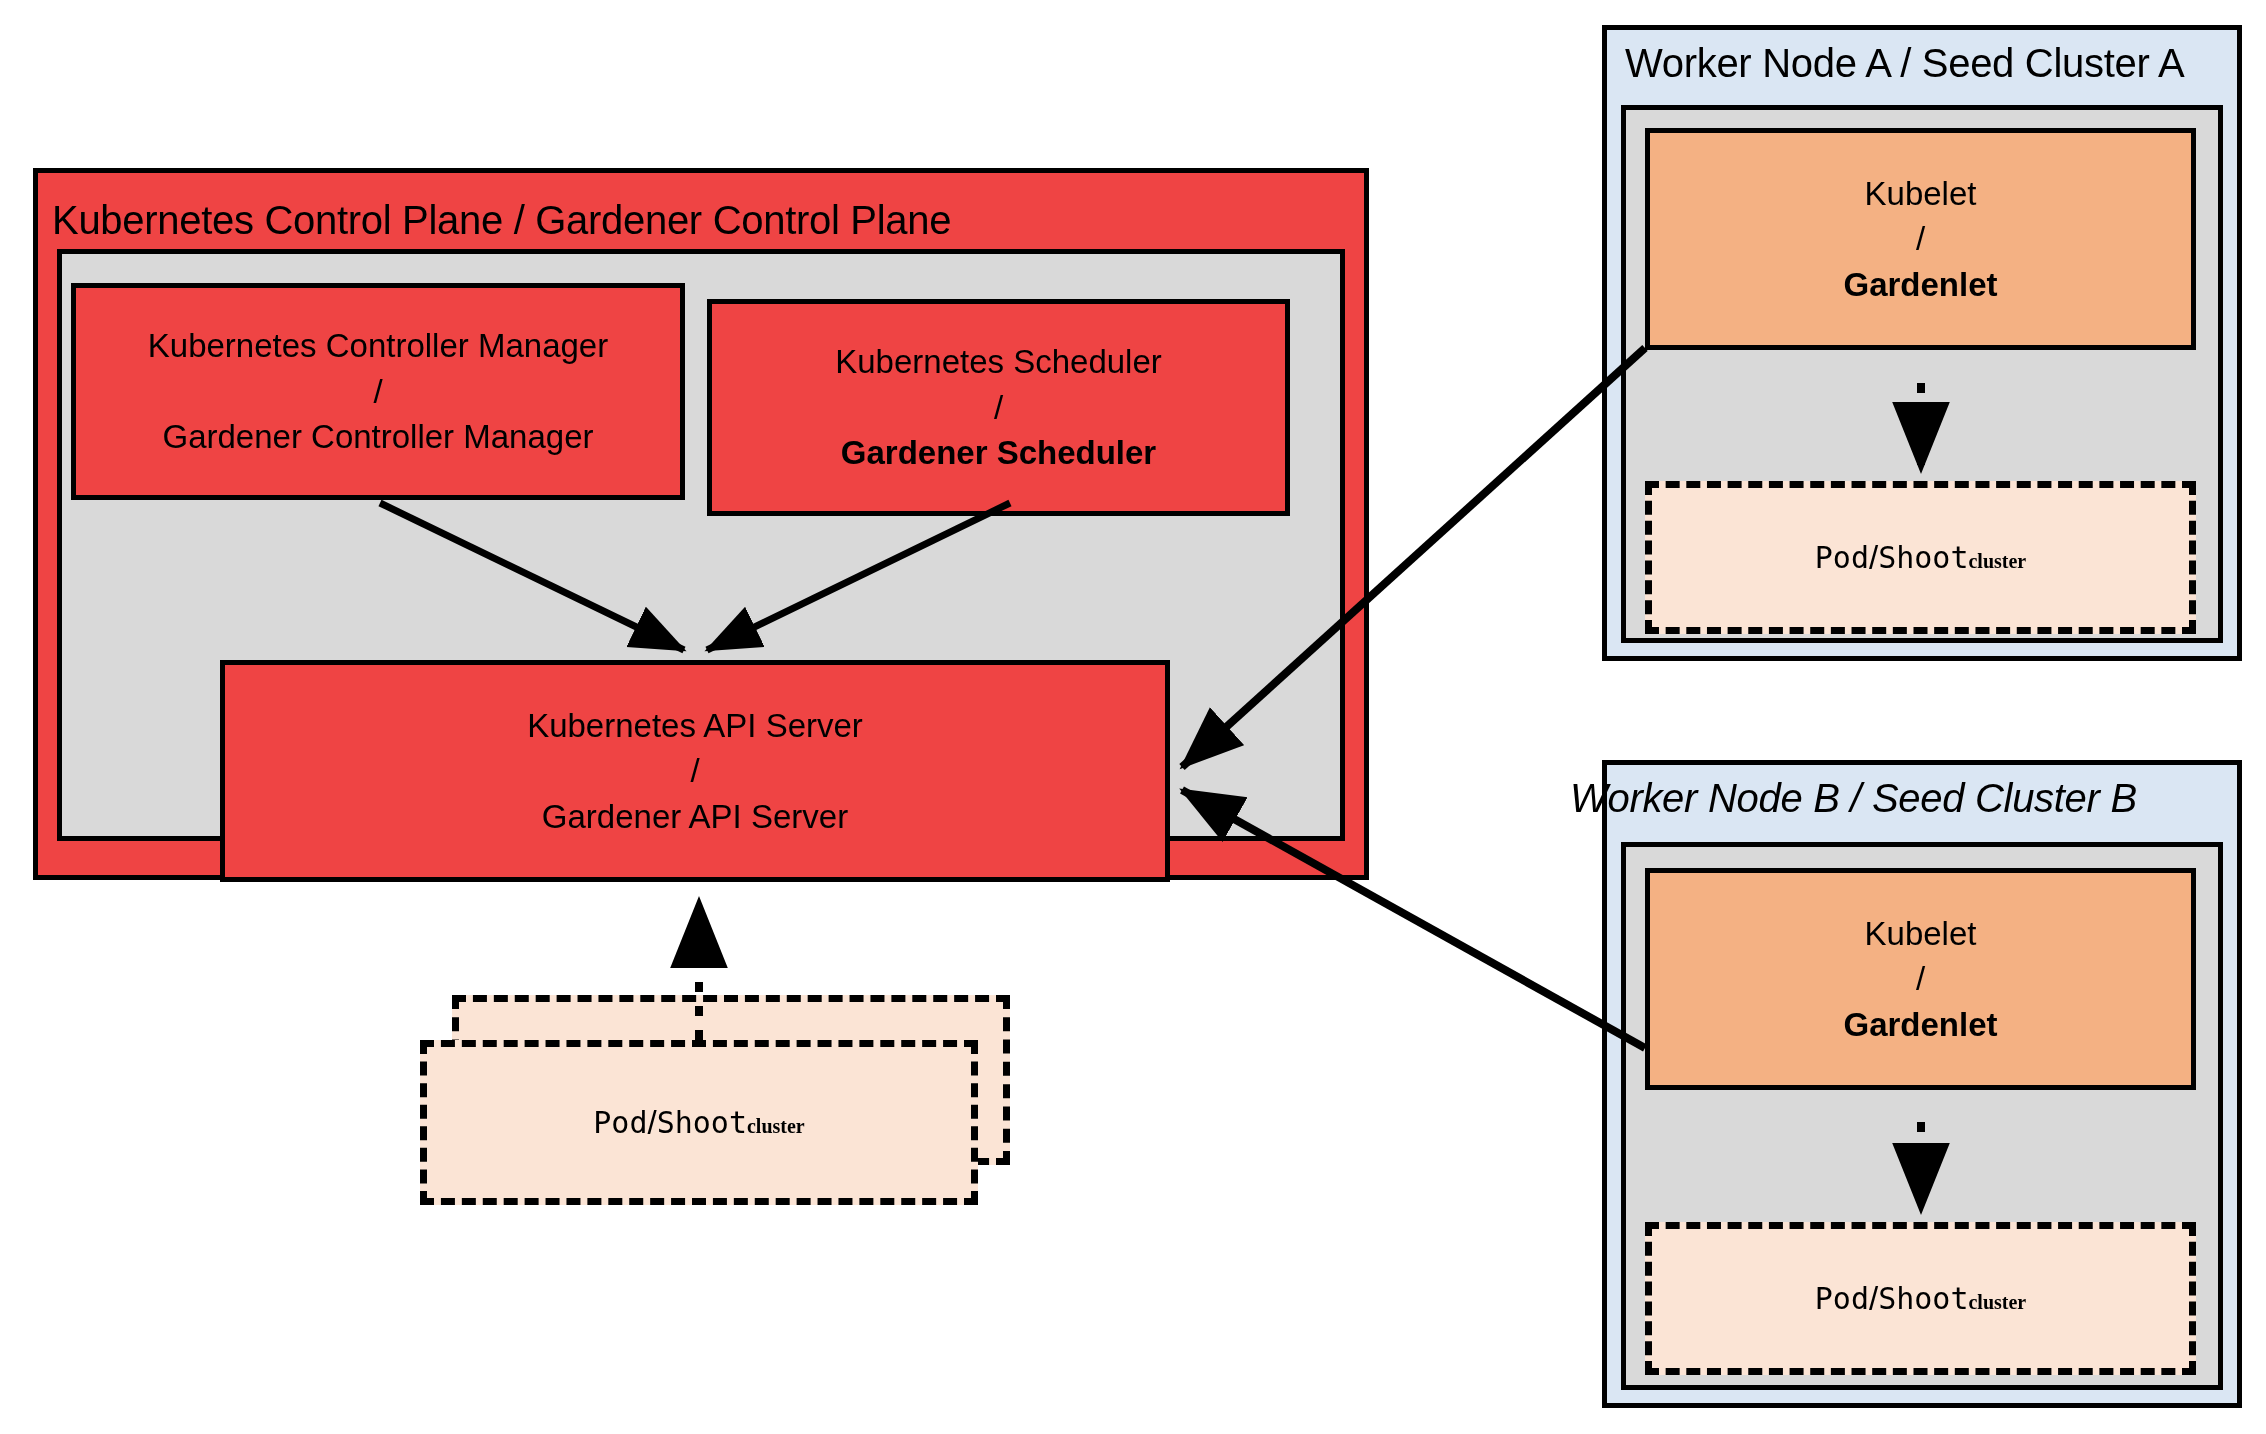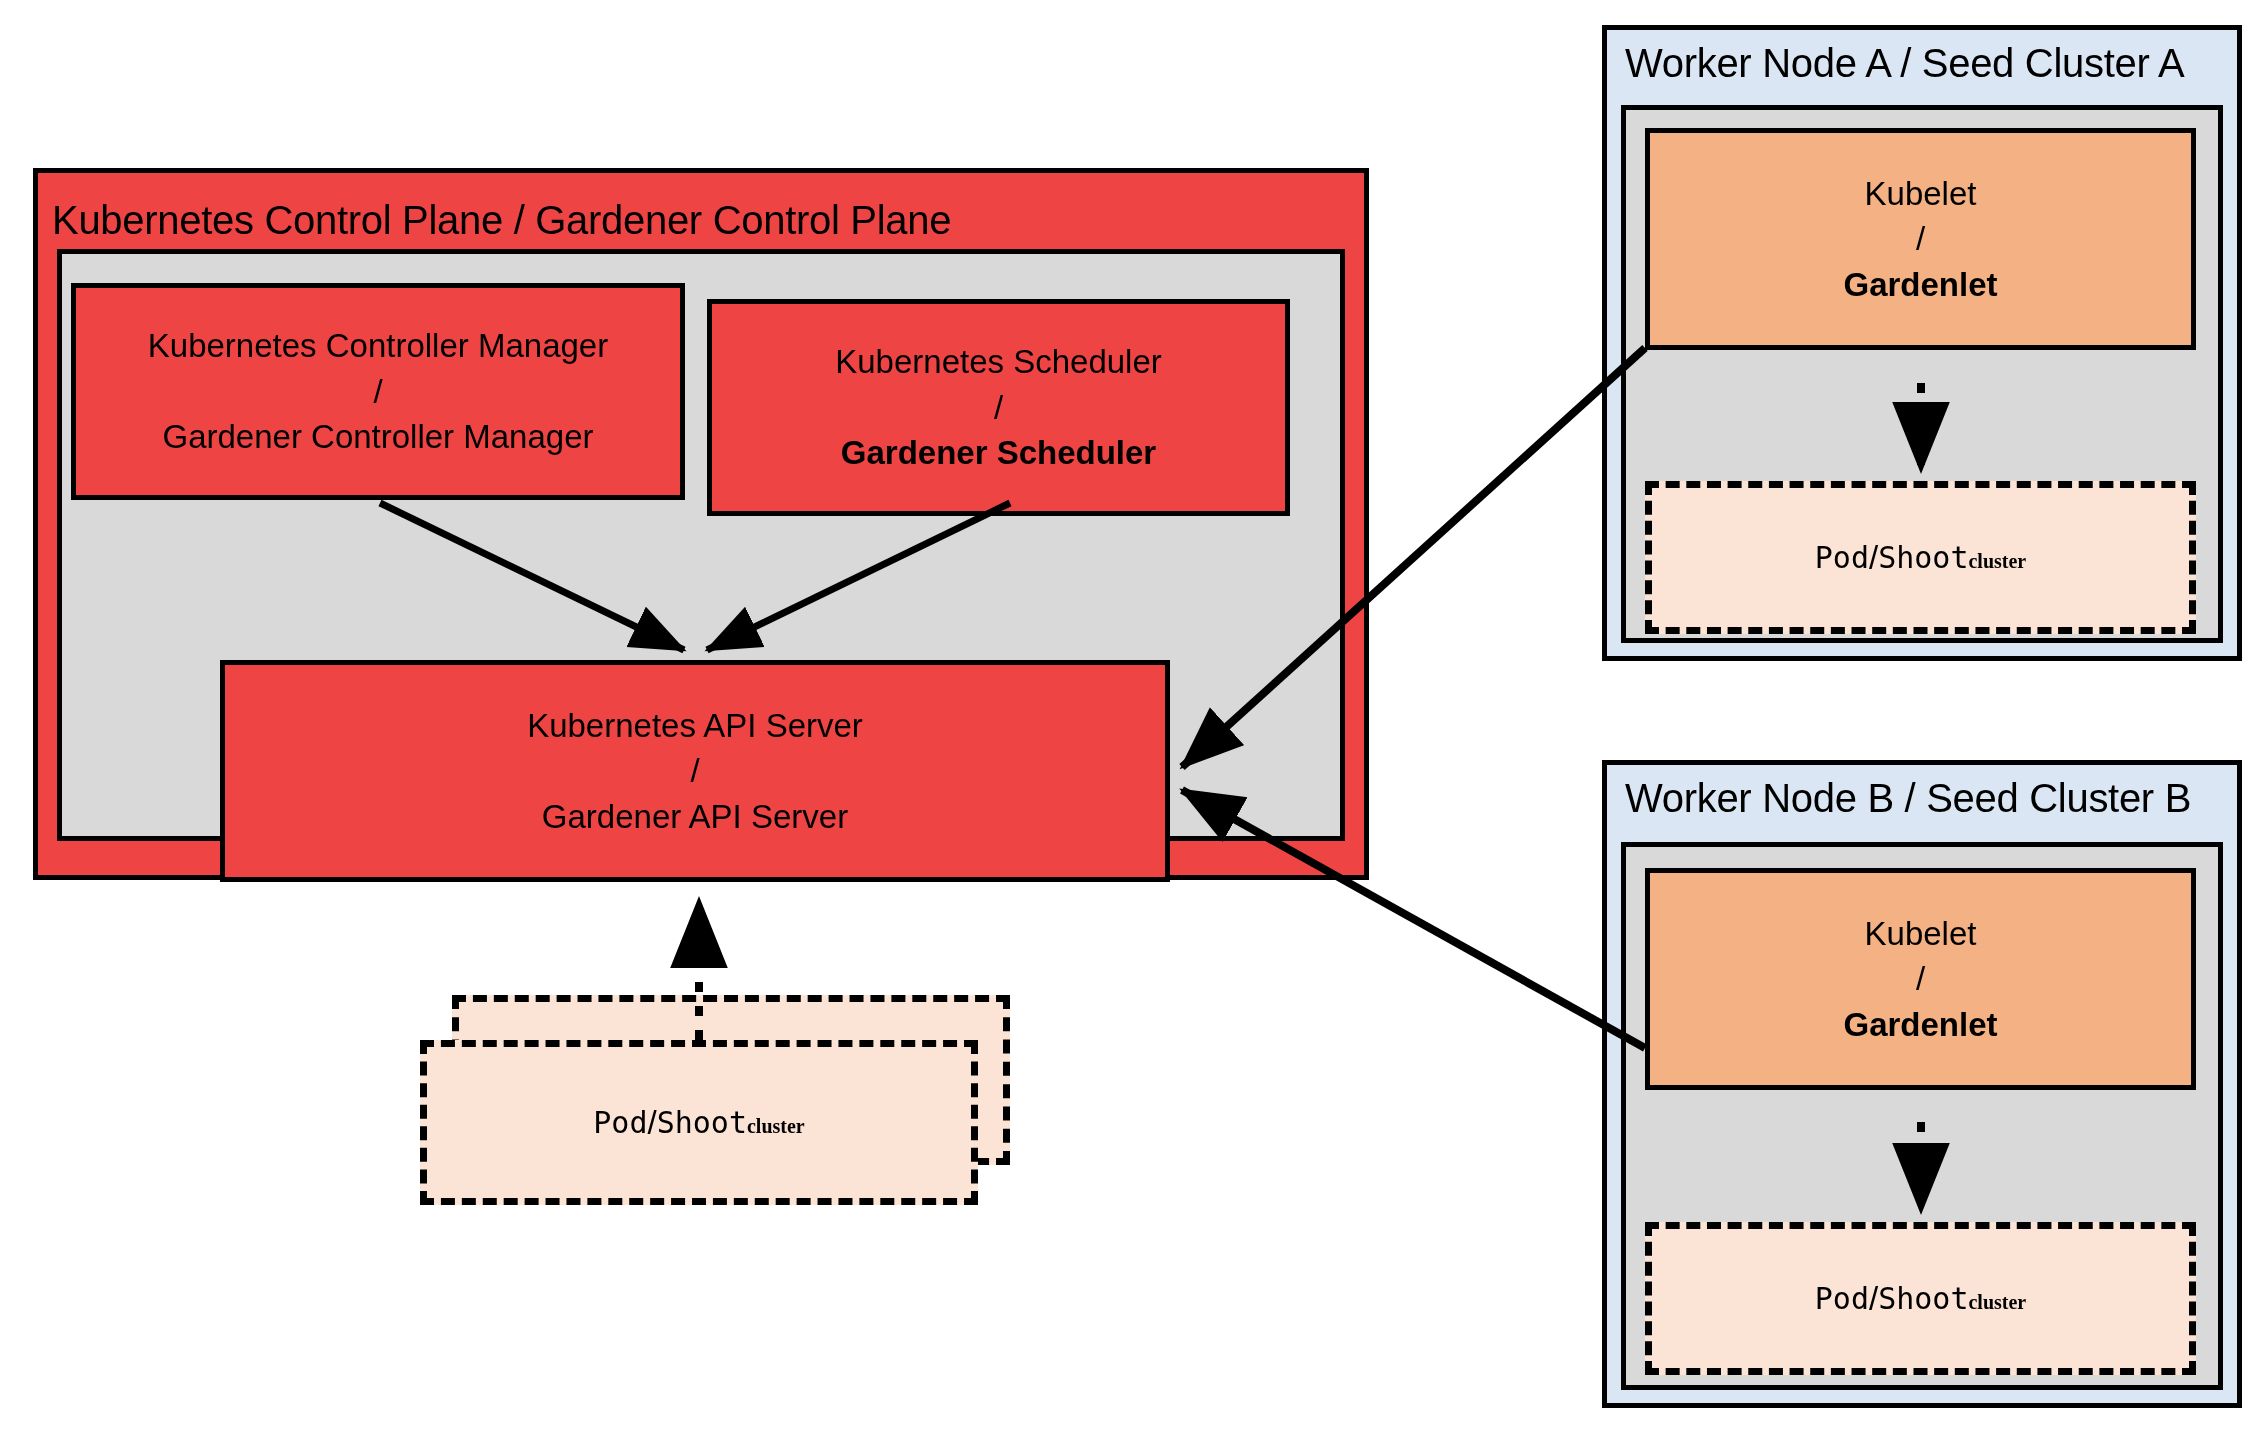--- a/index.html
+++ b/index.html
@@ -145,21 +145,21 @@
   </div>
 
   <div class="dashbox peach" style="left:1645px; top:481px; width:551px; height:153px;">
     <div class="mono">Pod</div>
     <div class="slash">/</div>
     <div class="mono"><span>Shoot</span><span class="cl">cluster</span></div>
   </div>
 
   <div class="box blue" style="left:1602px; top:760px; width:640px; height:648px;"></div>
 
-  <div class="panel-title" style="left:1625px; top:778px;">Worker Node B / Seed Cluster B</div>
+  <div class="panel-title" style="left:1570px; top:778px;font-style:italic;">Worker Node B / Seed Cluster B</div>
 
   <div class="box gray" style="left:1621px; top:842px; width:602px; height:548px;"></div>
 
   <div class="solidbox orange" style="left:1645px; top:868px; width:551px; height:222px;">
     <div class="line">Kubelet</div>
     <div class="slash">/</div>
     <div class="line bold">Gardenlet</div>
   </div>
 
   <div class="dashbox peach" style="left:1645px; top:1222px; width:551px; height:153px;">

